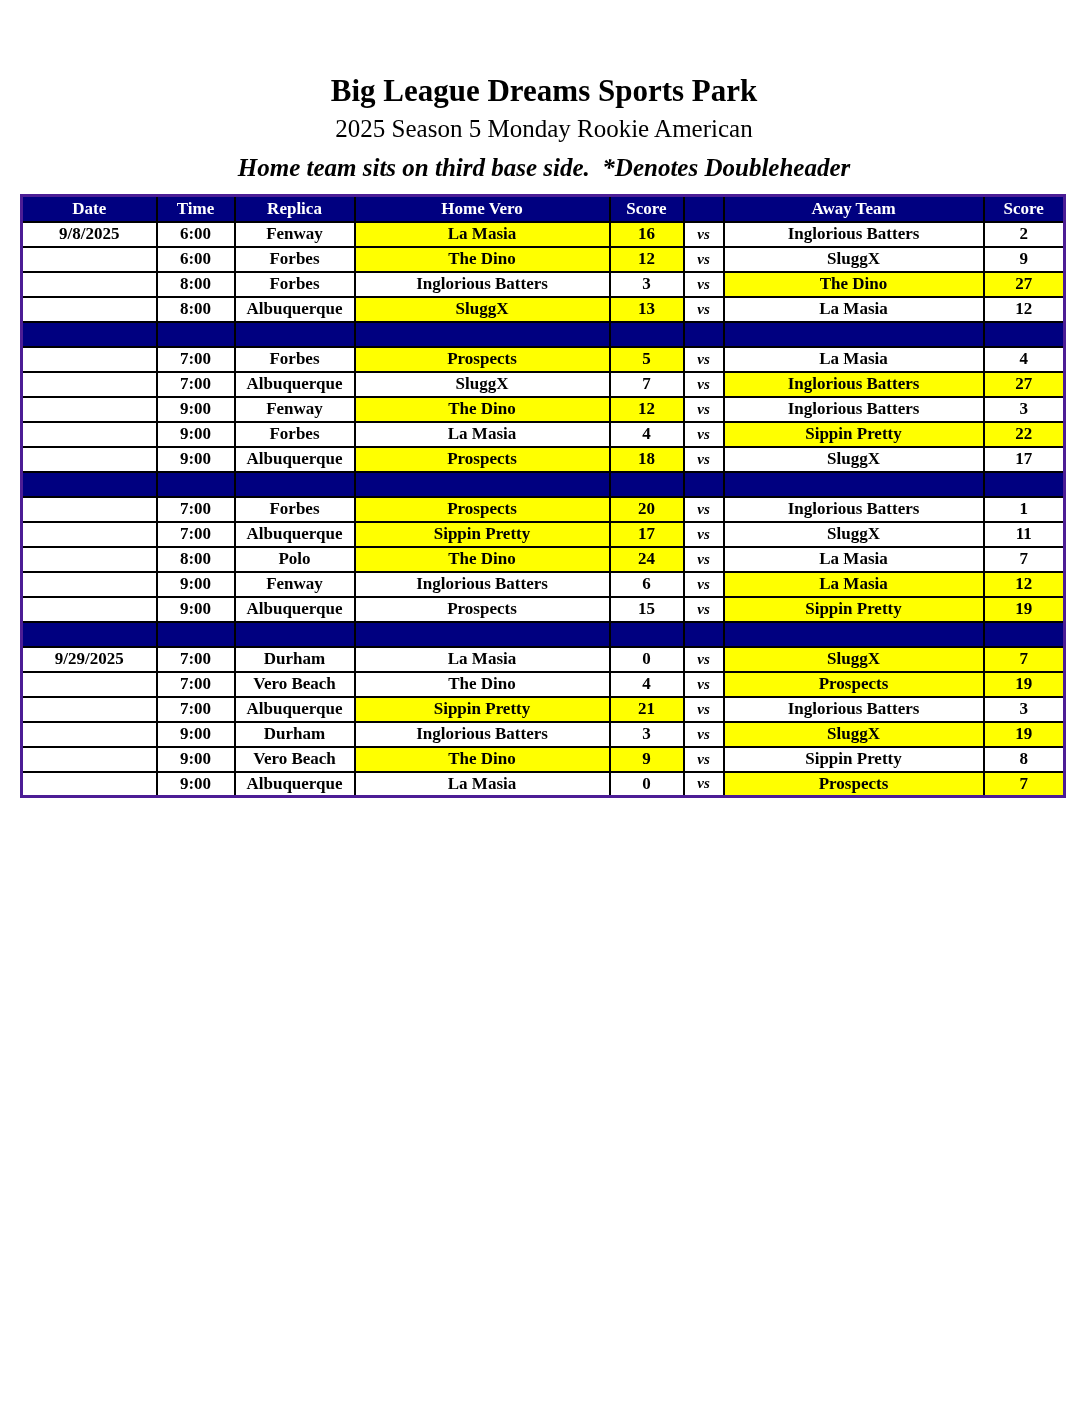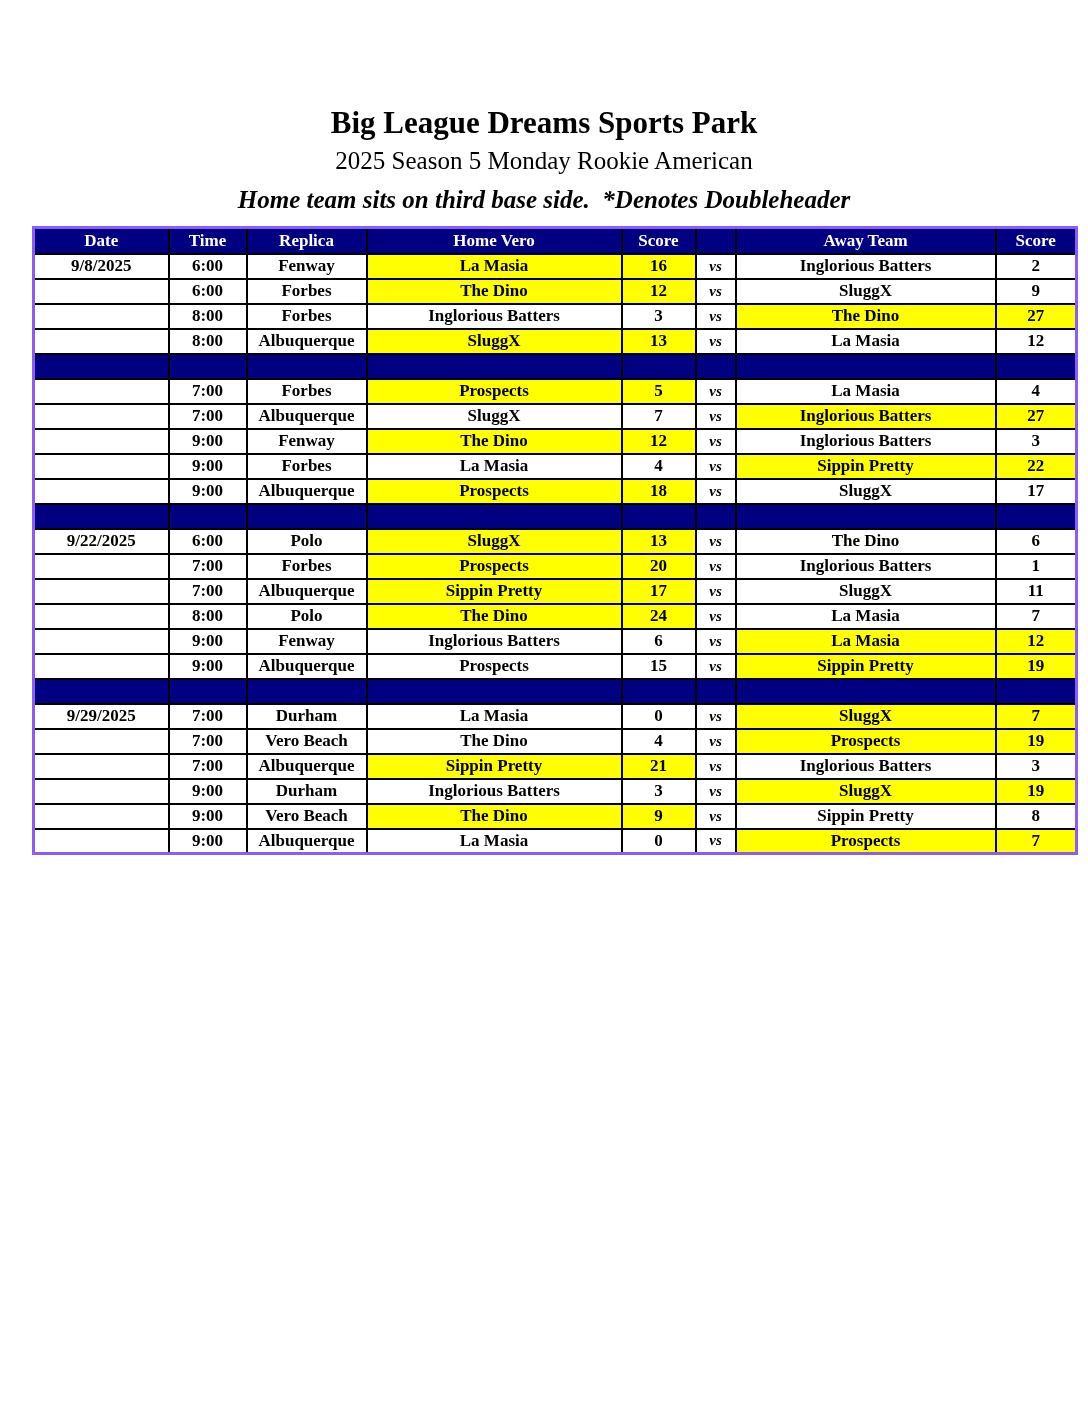--- a/index.html
+++ b/index.html
@@ -3,31 +3,31 @@
 <meta charset="utf-8">
 <style>
   * { margin: 0; padding: 0; box-sizing: border-box; }
   html, body { background: #ffffff; }
   body {
     width: 1088px; height: 1408px;
     font-family: "Liberation Serif", "DejaVu Serif", serif;
     color: #000;
     position: relative;
   }
-  .titles { text-align: center; padding-top: 106px; }
+  .titles { text-align: center; padding-top: 74px; }
   .doc-title { font-size: 31px; font-weight: bold; line-height: 1.1; }
   .doc-subtitle { font-size: 25px; font-weight: normal; margin-top: 7px; line-height: 1.1; }
   .doc-note { font-size: 25px; font-weight: bold; font-style: italic; margin-top: 11px; line-height: 1.1; }
 
   table.schedule {
     border-collapse: collapse;
     table-layout: fixed;
     width: 1043px;
-    margin: 13px 0 0 32px;
-    border: 3px solid #8b5cf6;
+    margin: 13px 0 0 20px;
+    border: 3px solid #4c1d95;
   }
   .schedule th, .schedule td {
     border: 2px solid #000;
     padding: 0;
     overflow: hidden;
     white-space: nowrap;
     text-align: center;
     vertical-align: middle;
     font-weight: bold;
     font-size: 17px;
@@ -180,30 +180,20 @@
         <td></td>
         <td></td>
         <td></td>
         <td></td>
         <td></td>
         <td></td>
         <td></td>
         <td></td>
       </tr>
       <tr>
-        <td class="c-date">9/22/2025</td>
-        <td class="c-time">6:00</td>
-        <td class="c-replica">Polo</td>
-        <td class="c-home win">SluggX</td>
-        <td class="c-score win">13</td>
-        <td class="c-vs">vs</td>
-        <td class="c-away">The Dino</td>
-        <td class="c-score">6</td>
-      </tr>
-      <tr>
         <td class="c-date"></td>
         <td class="c-time">7:00</td>
         <td class="c-replica">Forbes</td>
         <td class="c-home win">Prospects</td>
         <td class="c-score win">20</td>
         <td class="c-vs">vs</td>
         <td class="c-away">Inglorious Batters</td>
         <td class="c-score">1</td>
       </tr>
       <tr>

